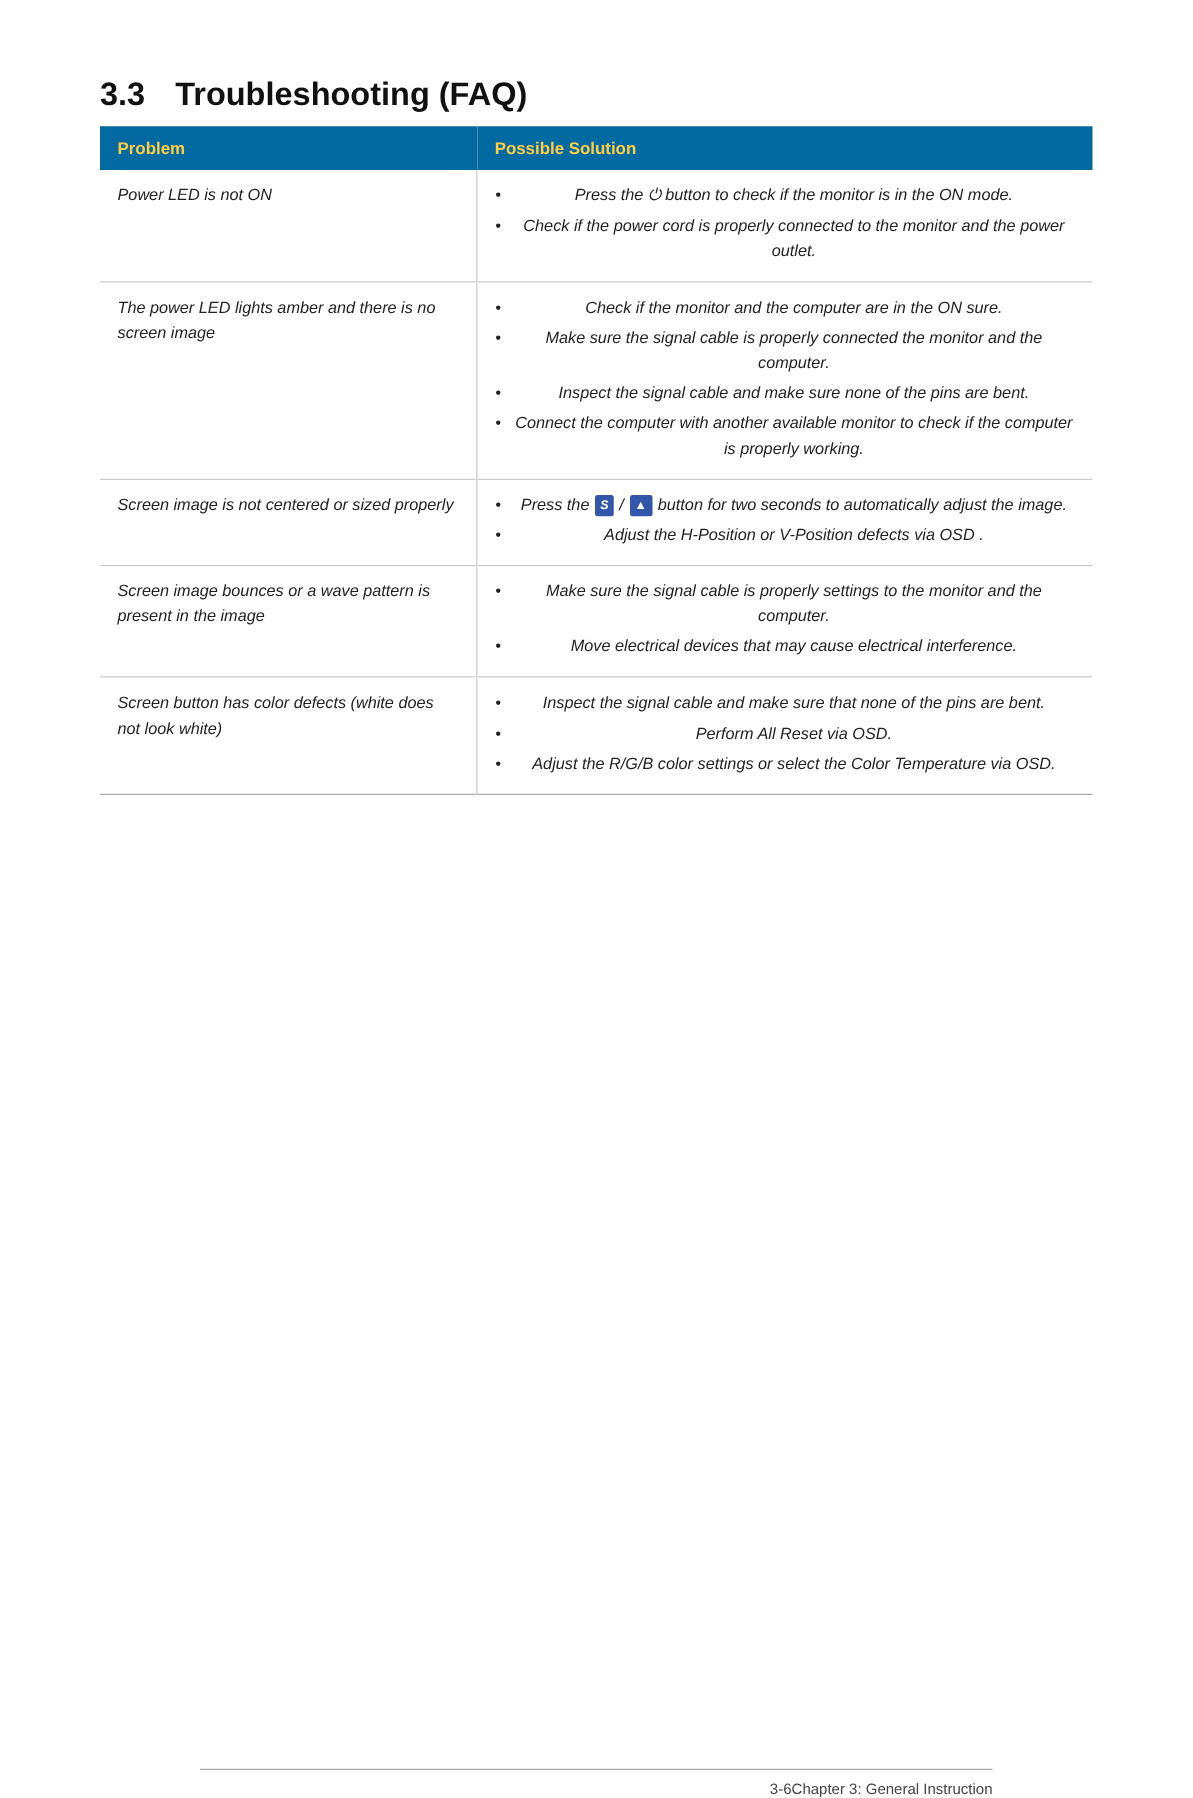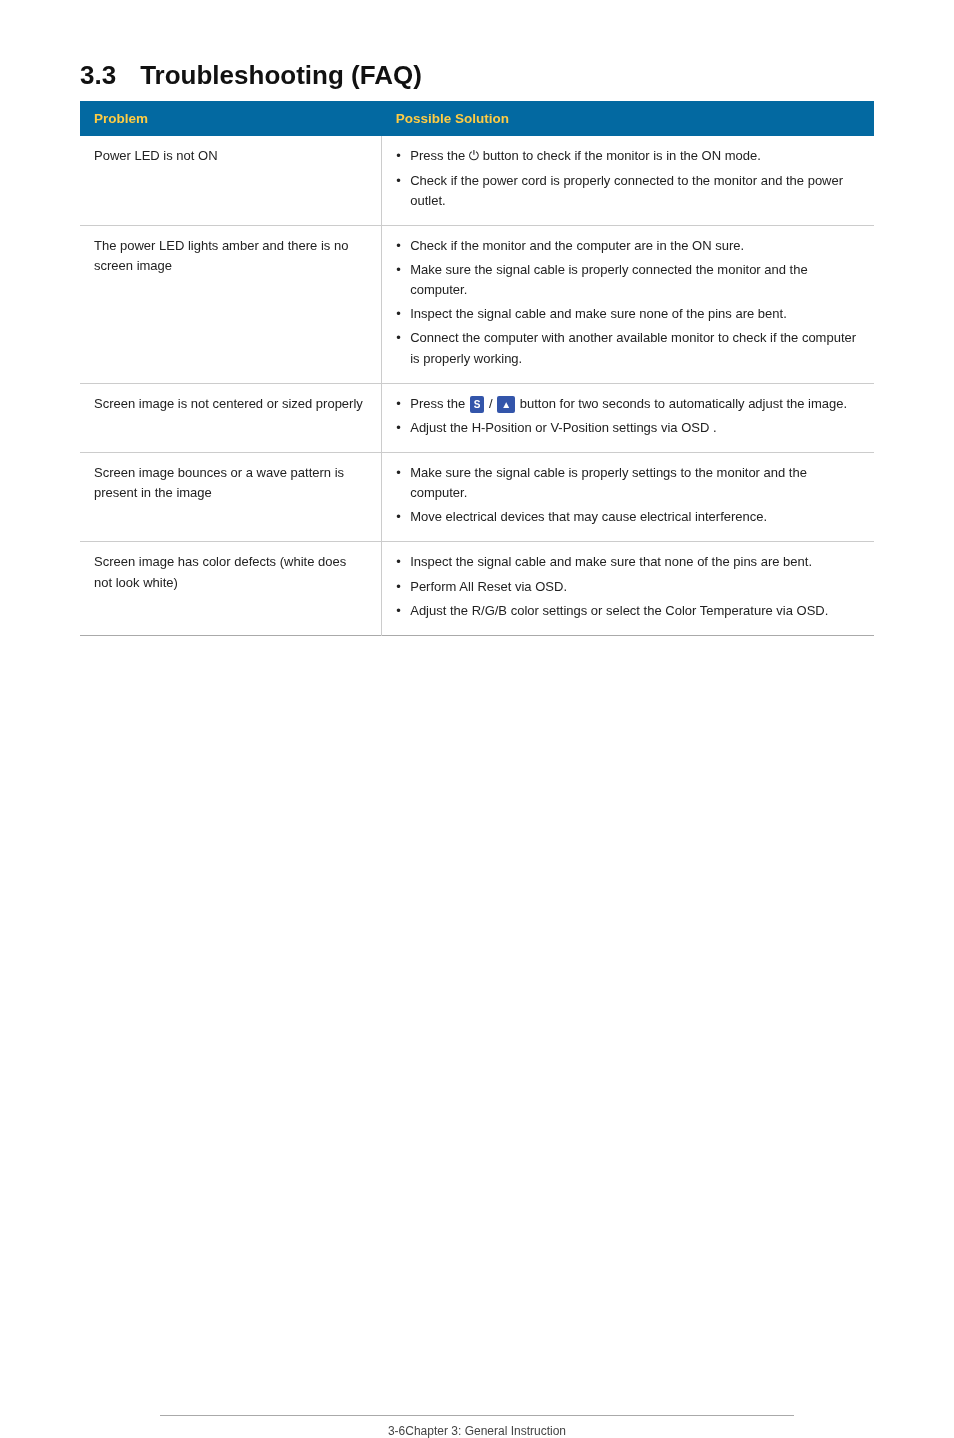--- a/index.html
+++ b/index.html
@@ -39,35 +39,37 @@
       width: 38%;
       color: #ffcc44;
     }
     thead th.col-solution {
       width: 62%;
       color: #ffcc44;
     }
     tbody tr {
       border-bottom: 1px solid #cccccc;
       vertical-align: top;
+      font-style: italic;
     }
     tbody tr:last-child {
       border-bottom: 1px solid #aaaaaa;
     }
     td {
       padding: 10px 14px;
       vertical-align: top;
       line-height: 1.55;
     }
     td.problem-cell {
       border-right: 1px solid #cccccc;
       font-size: 13px;
     }
     td.solution-cell {
       font-size: 13px;
+      text-align: center;
     }
     ul.solution-list {
       list-style: none;
       padding: 0;
       margin: 0;
     }
     ul.solution-list li {
       padding-left: 14px;
       position: relative;
       margin-bottom: 4px;
@@ -96,21 +98,21 @@
       font-size: 13px;
     }
     .footer-line {
       position: absolute;
       bottom: 60px;
       left: 80px;
       right: 80px;
       border-top: 1px solid #aaaaaa;
       padding-top: 8px;
       display: flex;
-      justify-content: center;
+      justify-content: flex-end;
       font-size: 12px;
       color: #444;
     }
     .page-wrapper {
       position: relative;
       min-height: 1438px;
     }
   </style>
 </head>
 <body>
@@ -147,35 +149,35 @@
               <li>Inspect the signal cable and make sure none of the pins are bent.</li>
               <li>Connect the computer with another available monitor to check if the computer is properly working.</li>
             </ul>
           </td>
         </tr>
         <tr>
           <td class="problem-cell">Screen image is not centered or sized properly</td>
           <td class="solution-cell">
             <ul class="solution-list">
               <li>Press the <span class="btn-icon">S</span> / <span class="btn-icon">▲</span> button for two seconds to automatically adjust the image.</li>
-              <li>Adjust the H-Position or V-Position settings via OSD .</li>
+              <li>Adjust the H-Position or V-Position defects via OSD .</li>
             </ul>
           </td>
         </tr>
         <tr>
           <td class="problem-cell">Screen image bounces or a wave pattern is present in the image</td>
           <td class="solution-cell">
             <ul class="solution-list">
               <li>Make sure the signal cable is properly settings to the monitor and the computer.</li>
               <li>Move electrical devices that may cause electrical interference.</li>
             </ul>
           </td>
         </tr>
         <tr>
-          <td class="problem-cell">Screen image has color defects (white does not look white)</td>
+          <td class="problem-cell">Screen button has color defects (white does not look white)</td>
           <td class="solution-cell">
             <ul class="solution-list">
               <li>Inspect the signal cable and make sure that none of the pins are bent.</li>
               <li>Perform All Reset via OSD.</li>
               <li>Adjust the R/G/B color settings or select the Color Temperature via OSD.</li>
             </ul>
           </td>
         </tr>
       </tbody>
   </table>

